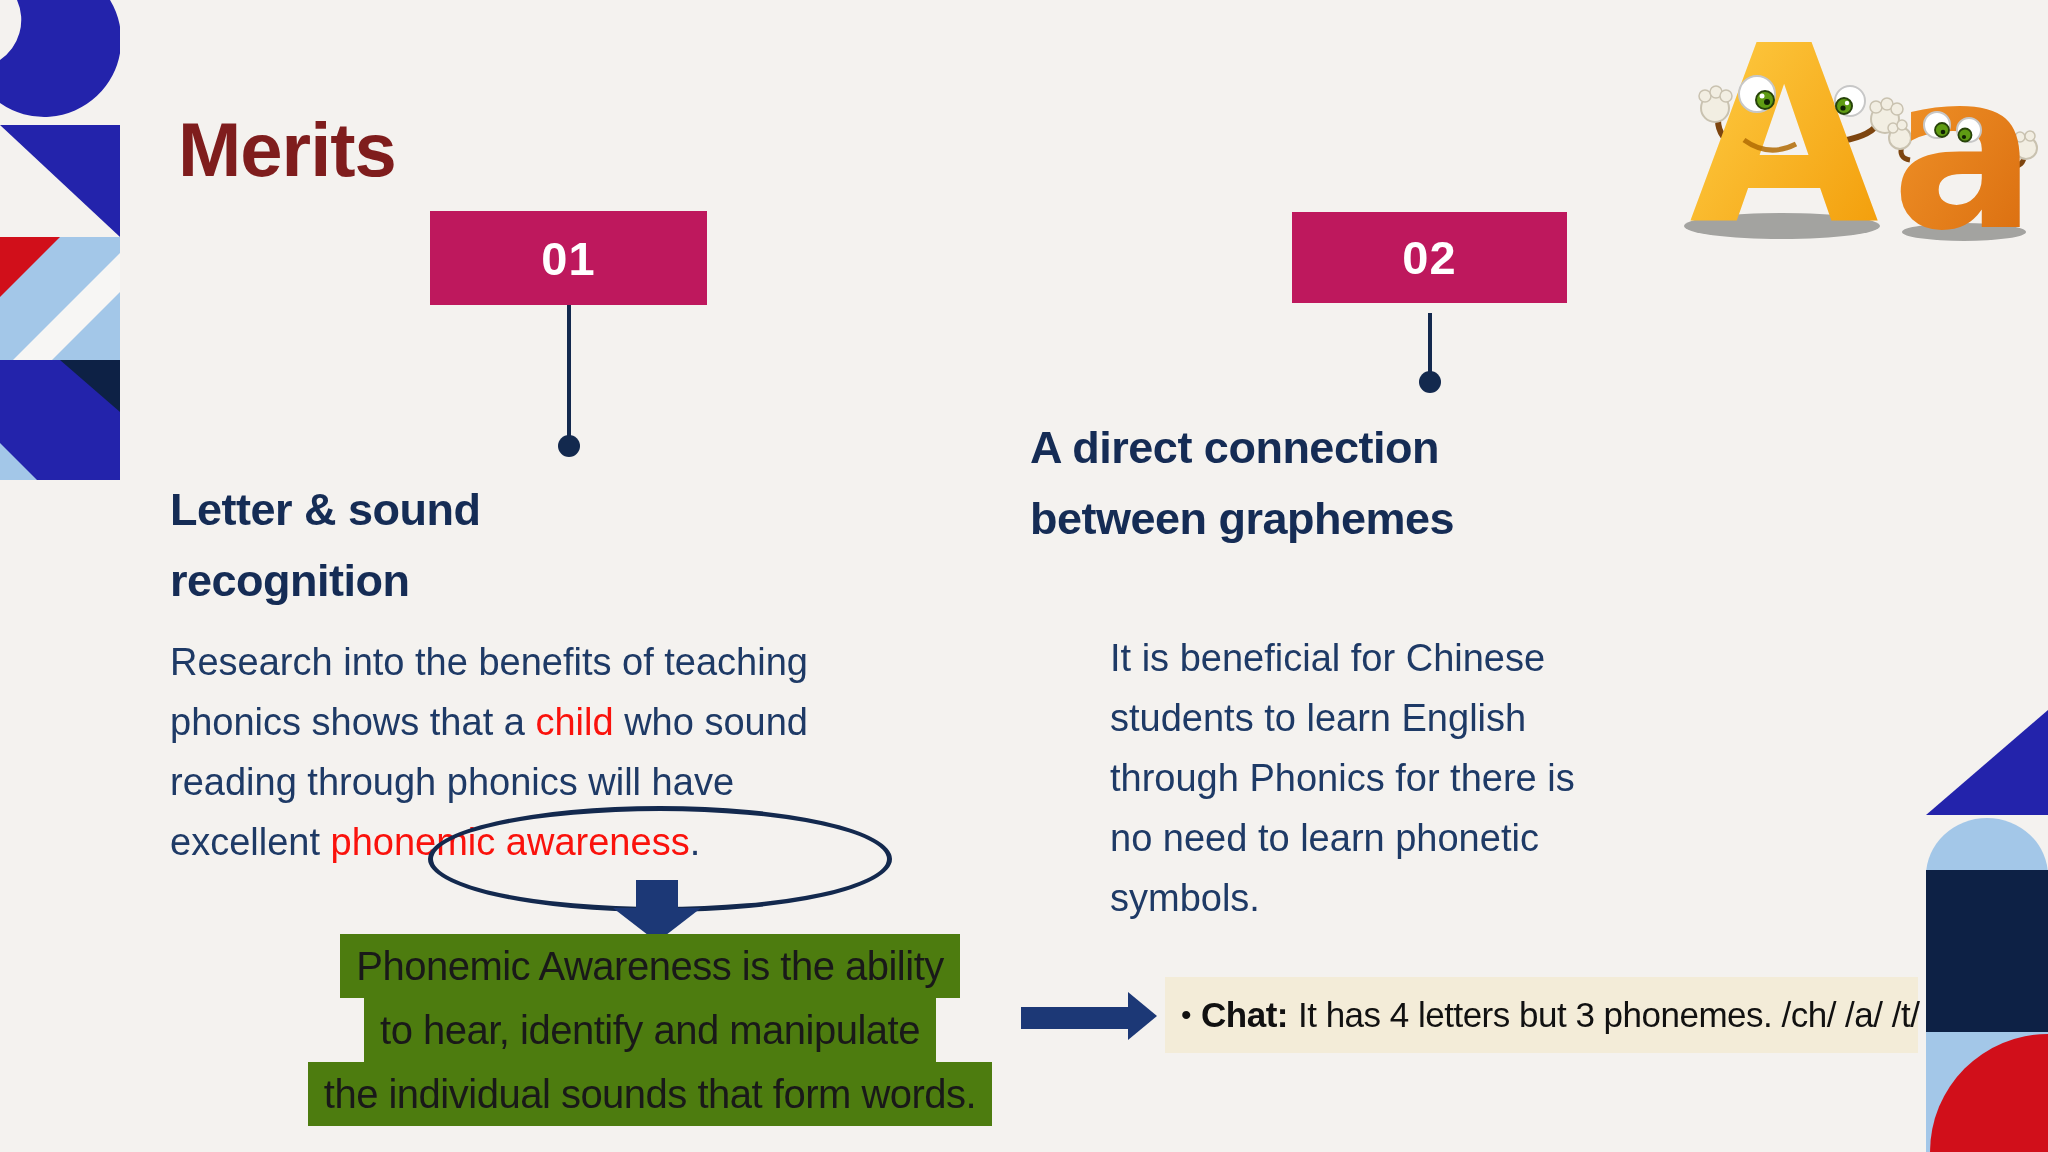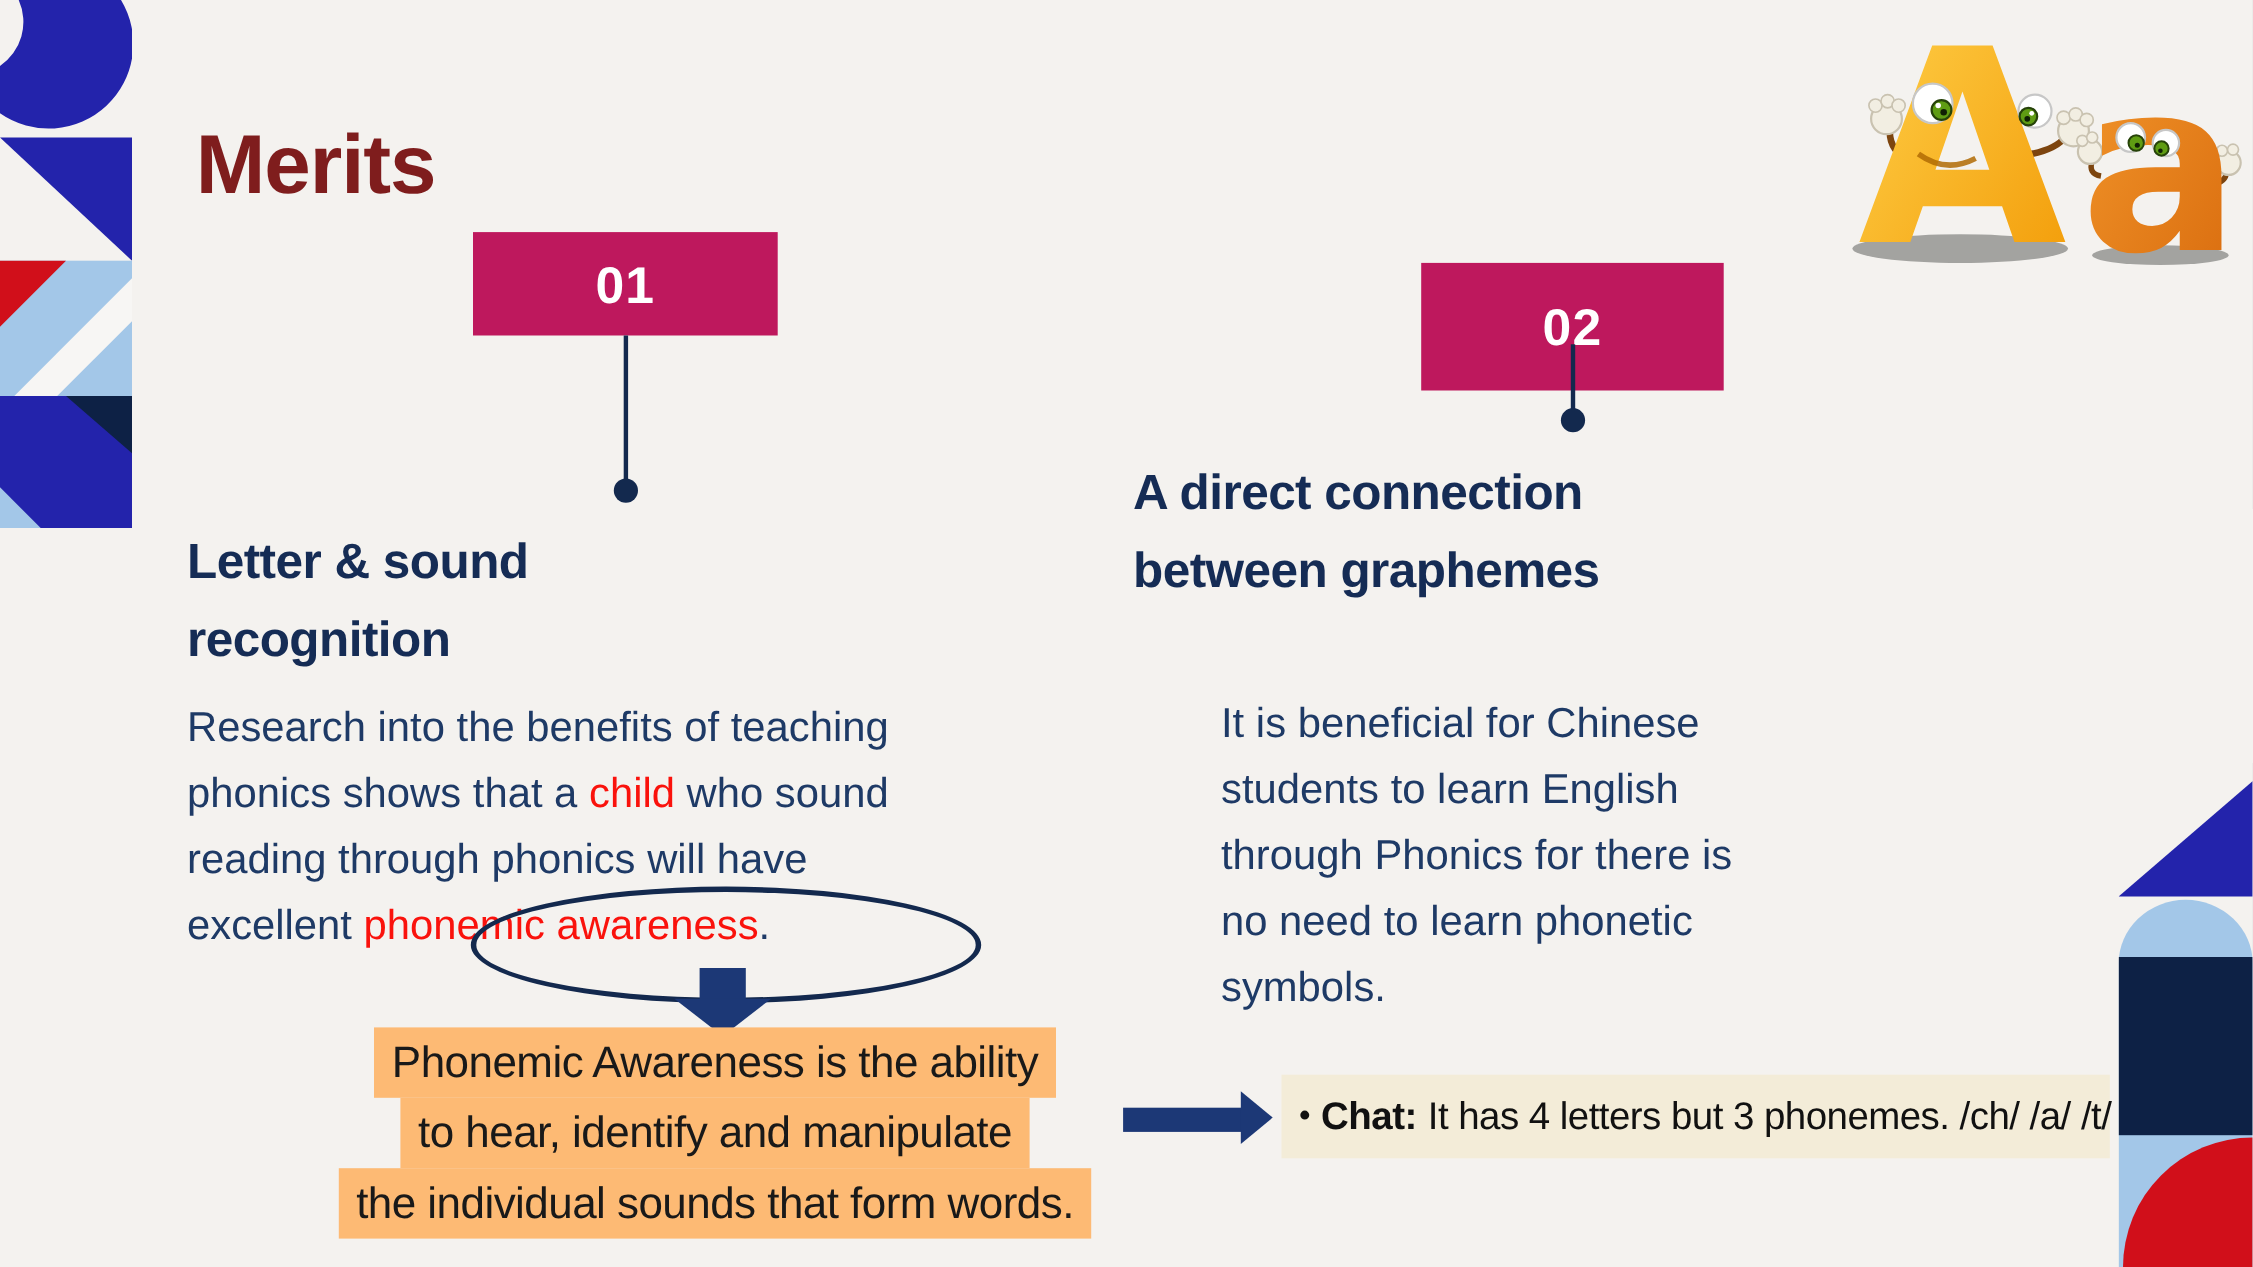--- a/index.html
+++ b/index.html
@@ -17,21 +17,21 @@
     position:absolute;left:178px;top:106px;
     font-size:76px;font-weight:bold;color:#7f1d1d;letter-spacing:-1px;
   }
   
   .badge{
     position:absolute;background:#be185d;color:#ffffff;
     display:flex;align-items:center;justify-content:center;
     font-size:47px;font-weight:bold;letter-spacing:1px;
   }
   .badge-1{left:430px;top:211px;width:277px;height:94px;}
-  .badge-2{left:1292px;top:239px;width:275px;height:116px;}
+  .badge-2{left:1292px;top:212px;width:275px;height:91px;}
   .connector-line{position:absolute;width:4px;background:#13294e;}
   .line-1{left:567px;top:305px;height:132px;}
   .line-2{left:1428px;top:313px;height:60px;}
   .connector-dot{position:absolute;width:22px;height:22px;border-radius:50%;background:#13294e;}
   .dot-1{left:558px;top:435px;}
   .dot-2{left:1419px;top:371px;}
   
   .col-heading{
     position:absolute;color:#152c55;
     font-size:45px;font-weight:bold;line-height:71px;letter-spacing:-0.5px;
@@ -60,21 +60,21 @@
   .right-arrow-shaft{position:absolute;left:1021px;top:1007px;width:108px;height:22px;background:#1c3876;}
   .right-arrow-head{
     position:absolute;left:1128px;top:992px;width:0;height:0;
     border-top:24px solid transparent;border-bottom:24px solid transparent;
     border-left:29px solid #1c3876;
   }
   
   .def-box{position:absolute;left:280px;top:934px;width:740px;text-align:center;}
   .def-line{line-height:0;}
   .def-line > span{
-    display:inline-block;background:#fdba74;color:#191919;
+    display:inline-block;background:#4d7c0f;color:#191919;
     font-size:40px;line-height:44px;padding:10px 16px;letter-spacing:-0.5px;
   }
   .chat-box{
     position:absolute;left:1165px;top:977px;width:753px;height:76px;
     background:#f3ecd8;display:flex;align-items:center;
     padding-left:16px;box-sizing:border-box;color:#111111;
     font-size:35px;letter-spacing:-0.5px;white-space:nowrap;
   }
   .chat-bullet{font-size:30px;margin-right:10px;}
   .chat-label{font-weight:bold;margin-right:10px;}

